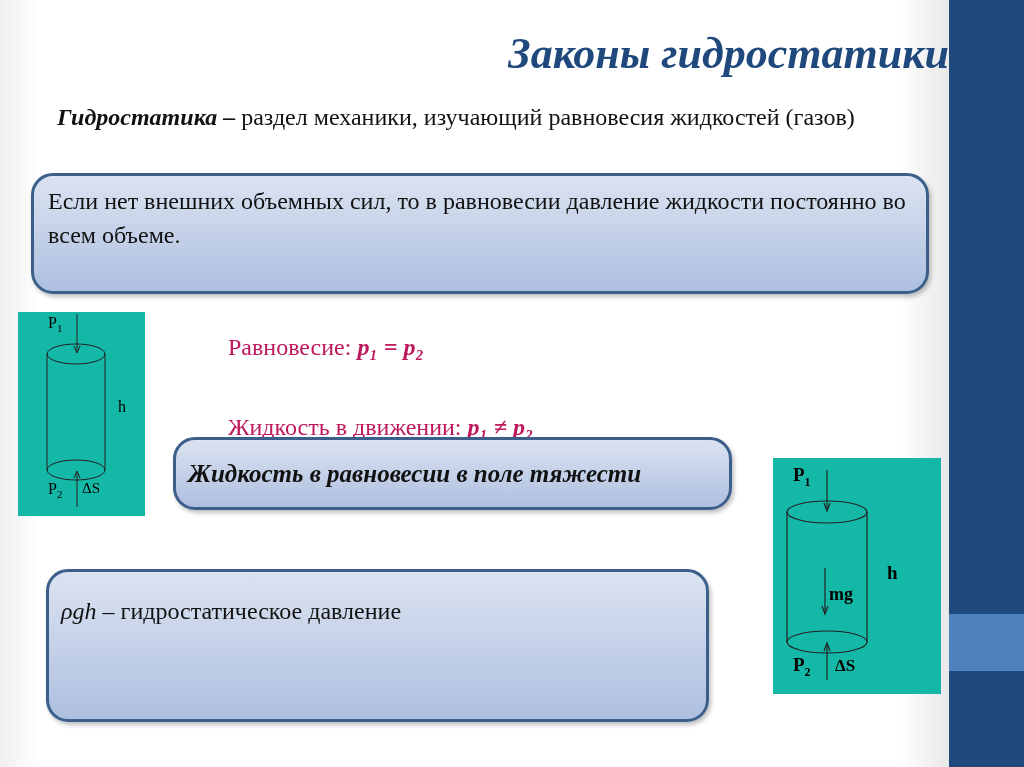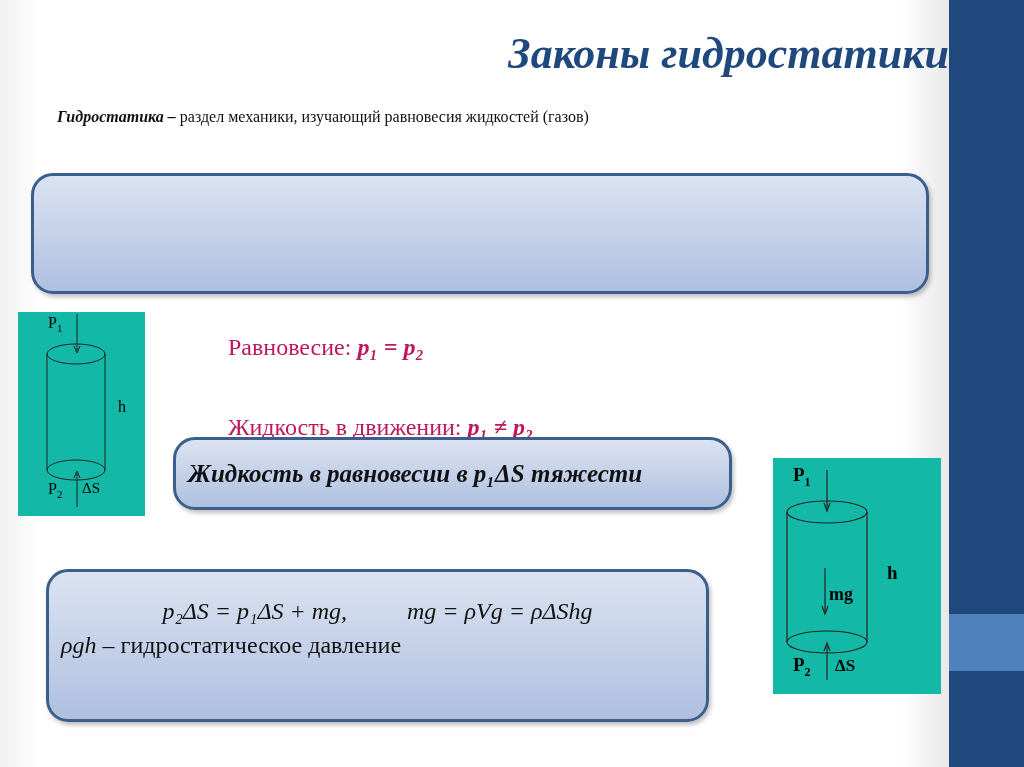--- a/index.html
+++ b/index.html
@@ -4,21 +4,21 @@
 <style>
   html, body { margin:0; padding:0; }
   body { width:1024px; height:767px; position:relative; overflow:hidden;
          background:#ffffff; font-family:"Liberation Serif", serif; }
   .slide-bg { position:absolute; left:0; top:0; width:949px; height:767px;
               background:linear-gradient(90deg,#f0f0f0 0px,#ffffff 40px,#ffffff 900px,#e8e8e8 949px); }
   .sidebar-dark { position:absolute; left:949px; top:0; width:75px; height:767px; background:#1f497d; }
   .sidebar-light { position:absolute; left:949px; top:614px; width:75px; height:57px; background:#4f81bd; }
   .title { position:absolute; left:0; width:949px; top:28px; text-align:right;
            font-size:44px; font-weight:bold; font-style:italic; color:#1f497d; }
-  .intro { position:absolute; left:57px; top:100px; width:870px; font-size:16px; line-height:34px; color:#111; }
+  .intro { position:absolute; left:57px; top:100px; width:870px; font-size:24px; line-height:34px; color:#111; }
   .intro b { font-style:italic; }
   .box { position:absolute; border:3px solid #3b5f8a; border-radius:22px;
          background:linear-gradient(180deg,#dbe3f1 0%,#aebfe0 100%);
          box-shadow:2px 3px 4px rgba(0,0,0,0.25); box-sizing:border-box; }
   .box-pascal { left:31px; top:173px; width:898px; height:121px; padding:8px 14px; }
   .pascal-title { text-align:center; font-size:24px; font-weight:bold; color:#111; line-height:30px; }
   .pascal-body { font-size:24px; line-height:34px; color:#111; }
   .box-gravity { left:173px; top:437px; width:559px; height:73px; padding:0 12px;
                  display:flex; align-items:center; }
   .gravity-text { font-size:25px; font-weight:bold; font-style:italic; color:#111; }
@@ -39,20 +39,21 @@
 <div class="sidebar-dark"></div>
 <div class="sidebar-light"></div>
 
 <div class="title">Законы гидростатики</div>
 
 <div class="intro">
   <b>Гидростатика</b><b> – </b><span>раздел механики, изучающий равновесия жидкостей (газов)</span>
 </div>
 
 <div class="box box-pascal">
+  <div class="pascal-body">Если нет внешних объемных сил, то в равновесии давление жидкости постоянно во всем объеме.</div>
 </div>
 
 <div class="diagram diagram-left">
   <svg width="127" height="204" viewBox="0 0 127 204" font-family="Liberation Serif, serif" fill="none" stroke="#222" stroke-width="1">
     <ellipse cx="58" cy="42" rx="29" ry="10"></ellipse>
     <ellipse cx="58" cy="158" rx="29" ry="10"></ellipse>
     <line x1="29" y1="42" x2="29" y2="158"></line>
     <line x1="87" y1="42" x2="87" y2="158"></line>
     <line x1="59" y1="2" x2="59" y2="40"></line>
     <polyline points="56,34 59,41 62,34"></polyline>
@@ -66,27 +67,24 @@
 </div>
 
 <div class="eq" style="top:334px;">
   <span>Равновесие: </span><span class="m">p₁ = p₂</span>
 </div>
 <div class="eq" style="top:372px;margin-top:42px;">
   <span>Жидкость в движении: </span><span class="m">p₁ ≠ p₂</span>
 </div>
 
 <div class="box box-gravity">
-  <span class="gravity-text">Жидкость в равновесии в p₁ΔS тяжести</span>
+  <span class="gravity-text">Жидкость в равновесии в поле тяжести</span>
 </div>
 
 <div class="box box-formula">
-  <div class="f-line f-center">
-    <span>p₂ΔS = p₁ΔS + mg,</span><span style="display:inline-block;width:60px"></span><span>mg = ρVg = ρΔShg</span>
-  </div>
   <div class="f-line">
     <span>ρgh</span><span class="f-normal"> –  гидростатическое давление</span>
   </div>
 </div>
 
 <div class="diagram diagram-right">
   <svg width="168" height="236" viewBox="0 0 168 236" fill="none" stroke="#222" stroke-width="1.2">
     <ellipse cx="54" cy="54" rx="40" ry="11"></ellipse>
     <ellipse cx="54" cy="184" rx="40" ry="11"></ellipse>
     <line x1="14" y1="54" x2="14" y2="184"></line>

